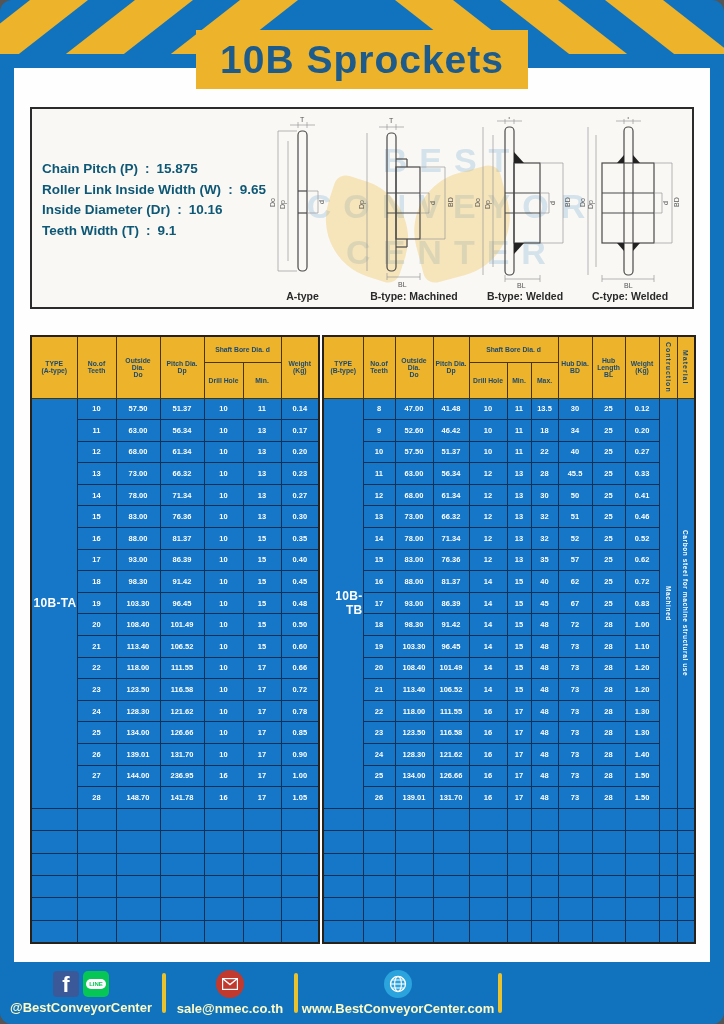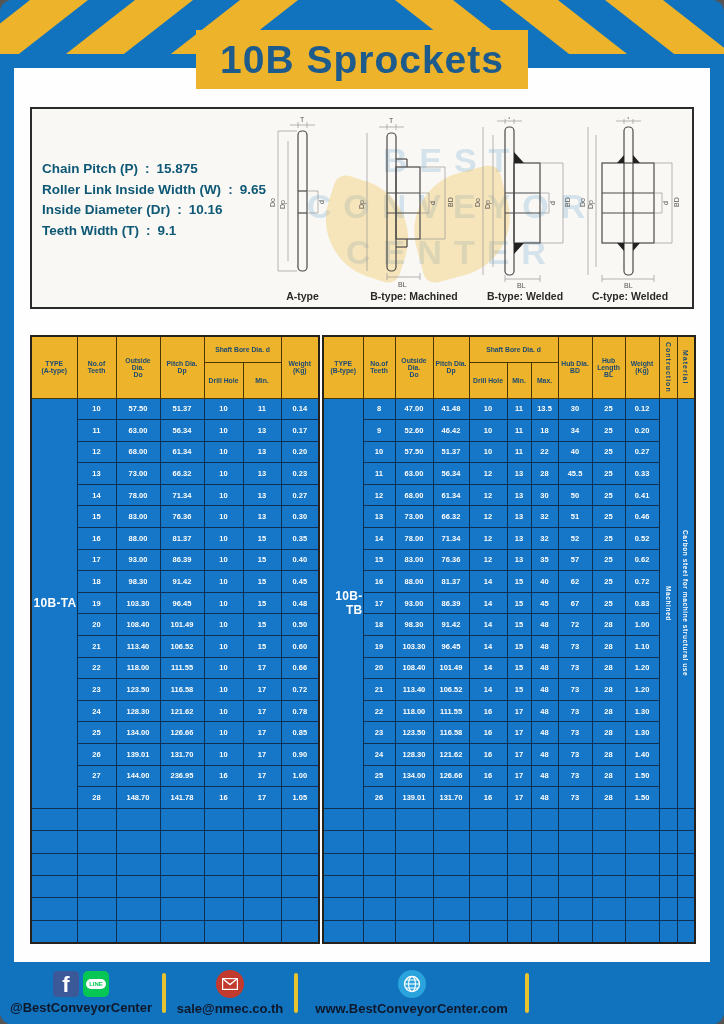--- a/index.html
+++ b/index.html
@@ -56,23 +56,23 @@
   tr.empty-row { height:22.4px; }
   td.type-cell { font-size:12px; letter-spacing:.3px;text-align:right; }
   .vert { writing-mode:vertical-rl; text-orientation:mixed; }
   th.vert { font-size:7px; letter-spacing:1px; padding:2px 0; }
   td.constr-cell, td.mat-cell { writing-mode:vertical-rl; text-orientation:mixed; font-size:6.5px; letter-spacing:.6px; }
 
   
   .footer { position:absolute; left:0; top:962px; width:724px; height:62px; background:#1173bd;
     display:flex; align-items:center; }
   .f-sec { display:flex; flex-direction:column; align-items:center; justify-content:center; gap:3px; }
-  .f-sec .f-text { color:#0f172a; font-weight:bold; font-size:13px; white-space:nowrap; }
+  .f-sec .f-text { color:#fef9c3; font-weight:bold; font-size:13px; white-space:nowrap; }
   .f-sep { width:4px; height:40px; background:#e8c22f; border-radius:2px; }
-  .s1 { width:162px; } .s2 { width:128px; } .s3 { width:227px; } .s4 { width:188px; }
+  .s1 { width:162px; } .s2 { width:128px; } .s3 { width:200px; } .s4 { width:188px; }
   .icon-row { display:flex; gap:4px; align-items:center; }
   .fb-icon { width:26px; height:26px; background:#3b5998; border-radius:4px; color:#fff; font-weight:bold;
     font-size:22px; display:flex; align-items:flex-end; justify-content:center; line-height:24px; }
   .line-icon { width:26px; height:26px; background:#06c755; border-radius:5px; display:flex; align-items:center; justify-content:center; }
   .line-bubble { background:#fff; border-radius:7px; padding:2px 3px; font-size:6px; font-weight:bold; color:#06c755; }
   .circle-icon { width:28px; height:28px; border-radius:50%; display:flex; align-items:center; justify-content:center; }
   .mail-bg { background:#c2392e; } .globe-bg { background:#2ba3dd; } .phone-bg { background:#f0c12e; }
 </style>
 </head>
 <body>

